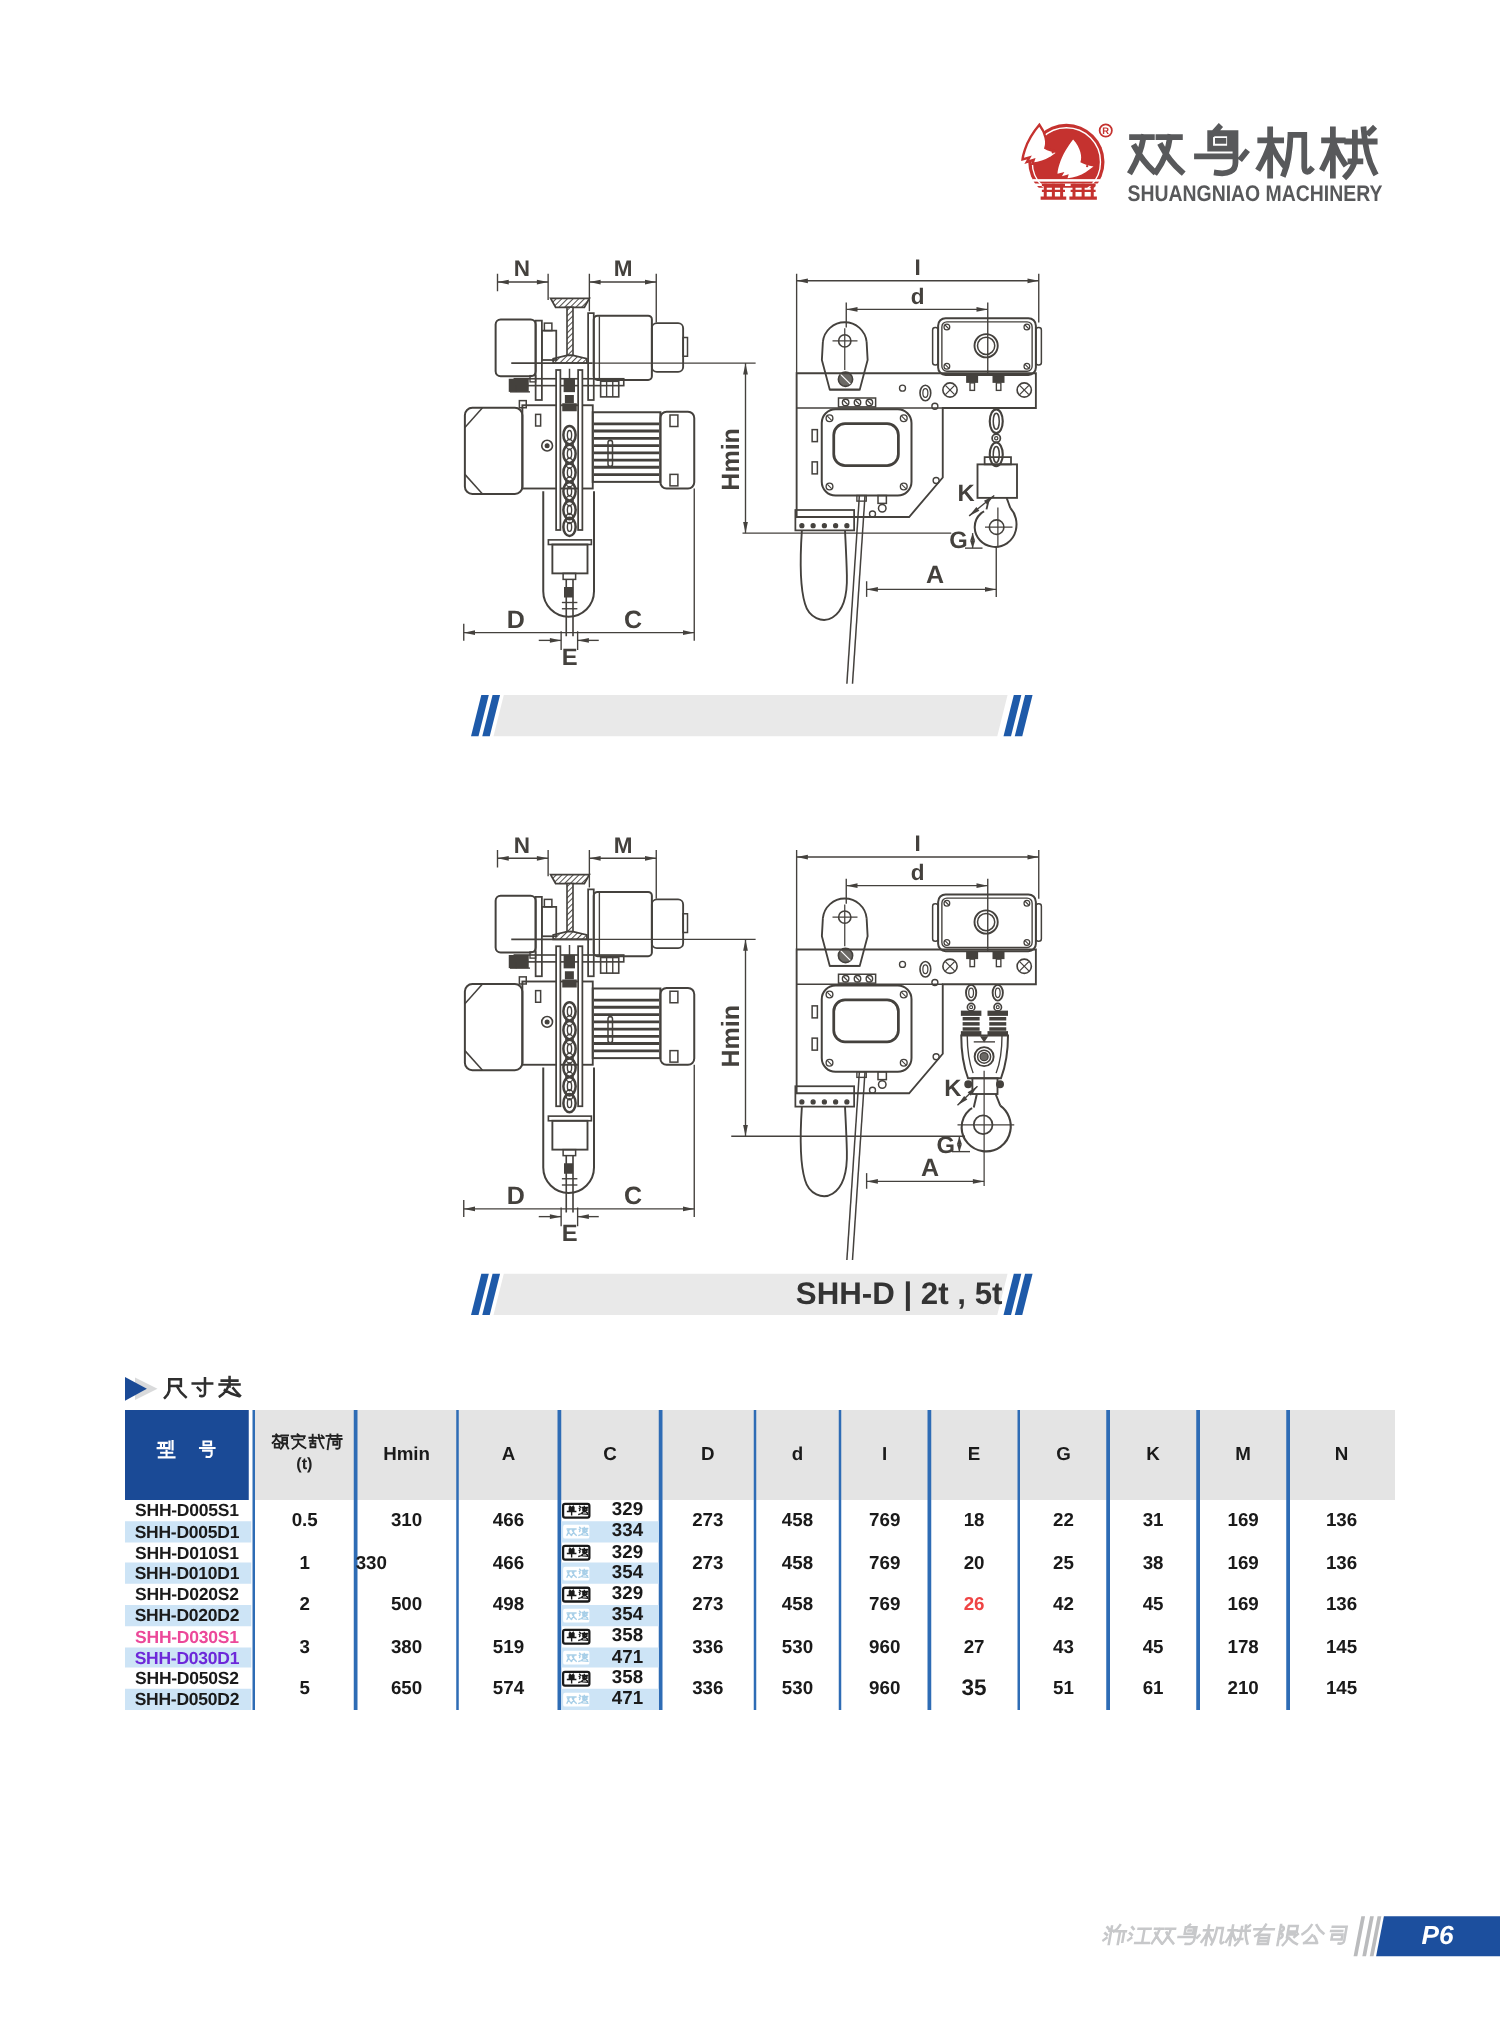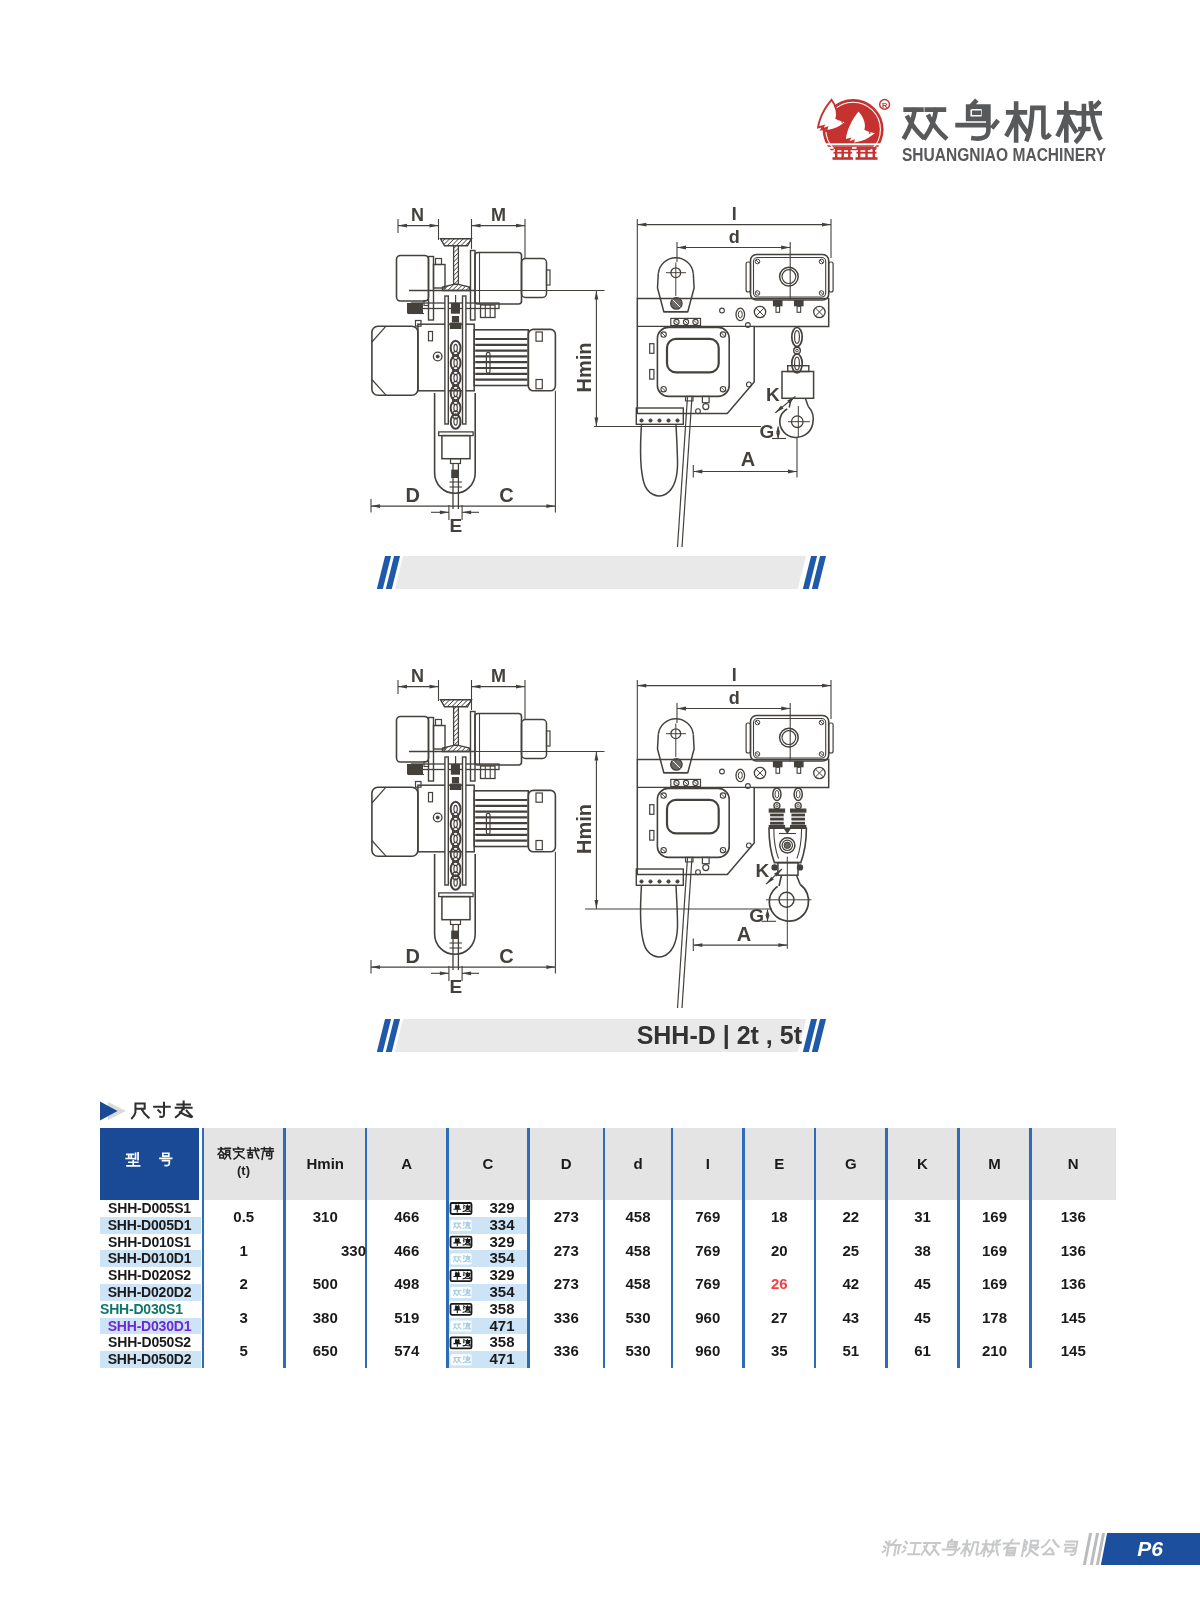--- a/index.html
+++ b/index.html
@@ -419,21 +419,21 @@
     <div style="position:absolute;left:886.5px;top:1200.0px;width:72.0px;height:33.6px;line-height:33.6px;text-align:center;font-size:15px;font-weight:700;color:#1a1a1a">31</div>
     <div style="position:absolute;left:958.5px;top:1200.0px;width:72.0px;height:33.6px;line-height:33.6px;text-align:center;font-size:15px;font-weight:700;color:#1a1a1a">169</div>
     <div style="position:absolute;left:1030.5px;top:1200.0px;width:85.5px;height:33.6px;line-height:33.6px;text-align:center;font-size:15px;font-weight:700;color:#1a1a1a">136</div>
     <div style="position:absolute;left:477.5px;top:1200.0px;width:49.0px;height:16.8px;line-height:16.8px;text-align:center;font-size:15px;font-weight:700;color:#1a1a1a">329</div>
     <div style="position:absolute;left:477.5px;top:1216.8px;width:49.0px;height:16.8px;line-height:16.8px;text-align:center;font-size:15px;font-weight:700;color:#1a1a1a">334</div>
     <div style="position:absolute;left:100px;top:1250.4px;width:101px;height:16.8px;background:#cde4f6"></div>
     <div style="position:absolute;left:448.6px;top:1250.4px;width:78.8px;height:16.8px;background:#cde4f6"></div>
     <div style="position:absolute;left:100px;top:1233.6px;width:99px;height:16.8px;line-height:16.8px;text-align:center;font-size:14px;font-weight:700;color:#1a1a1a;letter-spacing:-0.2px">SHH-D010S1</div>
     <div style="position:absolute;left:100px;top:1250.4px;width:99px;height:16.8px;line-height:16.8px;text-align:center;font-size:14px;font-weight:700;color:#1a1a1a;letter-spacing:-0.2px">SHH-D010D1</div>
     <div style="position:absolute;left:203.0px;top:1233.6px;width:81.5px;height:33.6px;line-height:33.6px;text-align:center;font-size:15px;font-weight:700;color:#1a1a1a">1</div>
-    <div style="position:absolute;left:284.5px;top:1233.6px;width:81.5px;height:33.6px;line-height:33.6px;text-align:right;font-size:15px;font-weight:700;color:#1a1a1a">330</div>
+    <div style="position:absolute;left:284.5px;top:1233.6px;width:81.5px;height:33.6px;line-height:33.6px;text-align:left;font-size:15px;font-weight:700;color:#1a1a1a">330</div>
     <div style="position:absolute;left:366.0px;top:1233.6px;width:81.5px;height:33.6px;line-height:33.6px;text-align:center;font-size:15px;font-weight:700;color:#1a1a1a">466</div>
     <div style="position:absolute;left:528.5px;top:1233.6px;width:75.5px;height:33.6px;line-height:33.6px;text-align:center;font-size:15px;font-weight:700;color:#1a1a1a">273</div>
     <div style="position:absolute;left:604.0px;top:1233.6px;width:68.0px;height:33.6px;line-height:33.6px;text-align:center;font-size:15px;font-weight:700;color:#1a1a1a">458</div>
     <div style="position:absolute;left:672.0px;top:1233.6px;width:71.5px;height:33.6px;line-height:33.6px;text-align:center;font-size:15px;font-weight:700;color:#1a1a1a">769</div>
     <div style="position:absolute;left:743.5px;top:1233.6px;width:71.5px;height:33.6px;line-height:33.6px;text-align:center;font-size:15px;font-weight:700;color:#1a1a1a">20</div>
     <div style="position:absolute;left:815.0px;top:1233.6px;width:71.5px;height:33.6px;line-height:33.6px;text-align:center;font-size:15px;font-weight:700;color:#1a1a1a">25</div>
     <div style="position:absolute;left:886.5px;top:1233.6px;width:72.0px;height:33.6px;line-height:33.6px;text-align:center;font-size:15px;font-weight:700;color:#1a1a1a">38</div>
     <div style="position:absolute;left:958.5px;top:1233.6px;width:72.0px;height:33.6px;line-height:33.6px;text-align:center;font-size:15px;font-weight:700;color:#1a1a1a">169</div>
     <div style="position:absolute;left:1030.5px;top:1233.6px;width:85.5px;height:33.6px;line-height:33.6px;text-align:center;font-size:15px;font-weight:700;color:#1a1a1a">136</div>
     <div style="position:absolute;left:477.5px;top:1233.6px;width:49.0px;height:16.8px;line-height:16.8px;text-align:center;font-size:15px;font-weight:700;color:#1a1a1a">329</div>
@@ -450,21 +450,21 @@
     <div style="position:absolute;left:672.0px;top:1267.2px;width:71.5px;height:33.6px;line-height:33.6px;text-align:center;font-size:15px;font-weight:700;color:#1a1a1a">769</div>
     <div style="position:absolute;left:743.5px;top:1267.2px;width:71.5px;height:33.6px;line-height:33.6px;text-align:center;font-size:15px;font-weight:700;color:#ef4444">26</div>
     <div style="position:absolute;left:815.0px;top:1267.2px;width:71.5px;height:33.6px;line-height:33.6px;text-align:center;font-size:15px;font-weight:700;color:#1a1a1a">42</div>
     <div style="position:absolute;left:886.5px;top:1267.2px;width:72.0px;height:33.6px;line-height:33.6px;text-align:center;font-size:15px;font-weight:700;color:#1a1a1a">45</div>
     <div style="position:absolute;left:958.5px;top:1267.2px;width:72.0px;height:33.6px;line-height:33.6px;text-align:center;font-size:15px;font-weight:700;color:#1a1a1a">169</div>
     <div style="position:absolute;left:1030.5px;top:1267.2px;width:85.5px;height:33.6px;line-height:33.6px;text-align:center;font-size:15px;font-weight:700;color:#1a1a1a">136</div>
     <div style="position:absolute;left:477.5px;top:1267.2px;width:49.0px;height:16.8px;line-height:16.8px;text-align:center;font-size:15px;font-weight:700;color:#1a1a1a">329</div>
     <div style="position:absolute;left:477.5px;top:1284.0px;width:49.0px;height:16.8px;line-height:16.8px;text-align:center;font-size:15px;font-weight:700;color:#1a1a1a">354</div>
     <div style="position:absolute;left:100px;top:1317.6px;width:101px;height:16.8px;background:#cde4f6"></div>
     <div style="position:absolute;left:448.6px;top:1317.6px;width:78.8px;height:16.8px;background:#cde4f6"></div>
-    <div style="position:absolute;left:100px;top:1300.8px;width:99px;height:16.8px;line-height:16.8px;font-size:14px;font-weight:700;color:#0f766e;letter-spacing:-0.2px">SHH-D030S1</div>
+    <div style="position:absolute;left:100px;top:1300.8px;width:99px;height:16.8px;line-height:16.8px;text-align:center;font-size:14px;font-weight:700;color:#ec4899;letter-spacing:-0.2px">SHH-D030S1</div>
     <div style="position:absolute;left:100px;top:1317.6px;width:99px;height:16.8px;line-height:16.8px;text-align:center;font-size:14px;font-weight:700;color:#6d28d9;letter-spacing:-0.2px">SHH-D030D1</div>
     <div style="position:absolute;left:203.0px;top:1300.8px;width:81.5px;height:33.6px;line-height:33.6px;text-align:center;font-size:15px;font-weight:700;color:#1a1a1a">3</div>
     <div style="position:absolute;left:284.5px;top:1300.8px;width:81.5px;height:33.6px;line-height:33.6px;text-align:center;font-size:15px;font-weight:700;color:#1a1a1a">380</div>
     <div style="position:absolute;left:366.0px;top:1300.8px;width:81.5px;height:33.6px;line-height:33.6px;text-align:center;font-size:15px;font-weight:700;color:#1a1a1a">519</div>
     <div style="position:absolute;left:528.5px;top:1300.8px;width:75.5px;height:33.6px;line-height:33.6px;text-align:center;font-size:15px;font-weight:700;color:#1a1a1a">336</div>
     <div style="position:absolute;left:604.0px;top:1300.8px;width:68.0px;height:33.6px;line-height:33.6px;text-align:center;font-size:15px;font-weight:700;color:#1a1a1a">530</div>
     <div style="position:absolute;left:672.0px;top:1300.8px;width:71.5px;height:33.6px;line-height:33.6px;text-align:center;font-size:15px;font-weight:700;color:#1a1a1a">960</div>
     <div style="position:absolute;left:743.5px;top:1300.8px;width:71.5px;height:33.6px;line-height:33.6px;text-align:center;font-size:15px;font-weight:700;color:#1a1a1a">27</div>
     <div style="position:absolute;left:815.0px;top:1300.8px;width:71.5px;height:33.6px;line-height:33.6px;text-align:center;font-size:15px;font-weight:700;color:#1a1a1a">43</div>
     <div style="position:absolute;left:886.5px;top:1300.8px;width:72.0px;height:33.6px;line-height:33.6px;text-align:center;font-size:15px;font-weight:700;color:#1a1a1a">45</div>
@@ -475,21 +475,21 @@
     <div style="position:absolute;left:100px;top:1351.2px;width:101px;height:16.8px;background:#cde4f6"></div>
     <div style="position:absolute;left:448.6px;top:1351.2px;width:78.8px;height:16.8px;background:#cde4f6"></div>
     <div style="position:absolute;left:100px;top:1334.4px;width:99px;height:16.8px;line-height:16.8px;text-align:center;font-size:14px;font-weight:700;color:#1a1a1a;letter-spacing:-0.2px">SHH-D050S2</div>
     <div style="position:absolute;left:100px;top:1351.2px;width:99px;height:16.8px;line-height:16.8px;text-align:center;font-size:14px;font-weight:700;color:#1a1a1a;letter-spacing:-0.2px">SHH-D050D2</div>
     <div style="position:absolute;left:203.0px;top:1334.4px;width:81.5px;height:33.6px;line-height:33.6px;text-align:center;font-size:15px;font-weight:700;color:#1a1a1a">5</div>
     <div style="position:absolute;left:284.5px;top:1334.4px;width:81.5px;height:33.6px;line-height:33.6px;text-align:center;font-size:15px;font-weight:700;color:#1a1a1a">650</div>
     <div style="position:absolute;left:366.0px;top:1334.4px;width:81.5px;height:33.6px;line-height:33.6px;text-align:center;font-size:15px;font-weight:700;color:#1a1a1a">574</div>
     <div style="position:absolute;left:528.5px;top:1334.4px;width:75.5px;height:33.6px;line-height:33.6px;text-align:center;font-size:15px;font-weight:700;color:#1a1a1a">336</div>
     <div style="position:absolute;left:604.0px;top:1334.4px;width:68.0px;height:33.6px;line-height:33.6px;text-align:center;font-size:15px;font-weight:700;color:#1a1a1a">530</div>
     <div style="position:absolute;left:672.0px;top:1334.4px;width:71.5px;height:33.6px;line-height:33.6px;text-align:center;font-size:15px;font-weight:700;color:#1a1a1a">960</div>
-    <div style="position:absolute;left:743.5px;top:1334.4px;width:71.5px;height:33.6px;line-height:33.6px;text-align:center;font-size:15px;font-weight:700;color:#1a1a1a">35</div>
+    <div style="position:absolute;left:743.5px;top:1334.4px;width:71.5px;height:33.6px;line-height:33.6px;text-align:center;font-size:18px;font-weight:700;color:#1a1a1a">35</div>
     <div style="position:absolute;left:815.0px;top:1334.4px;width:71.5px;height:33.6px;line-height:33.6px;text-align:center;font-size:15px;font-weight:700;color:#1a1a1a">51</div>
     <div style="position:absolute;left:886.5px;top:1334.4px;width:72.0px;height:33.6px;line-height:33.6px;text-align:center;font-size:15px;font-weight:700;color:#1a1a1a">61</div>
     <div style="position:absolute;left:958.5px;top:1334.4px;width:72.0px;height:33.6px;line-height:33.6px;text-align:center;font-size:15px;font-weight:700;color:#1a1a1a">210</div>
     <div style="position:absolute;left:1030.5px;top:1334.4px;width:85.5px;height:33.6px;line-height:33.6px;text-align:center;font-size:15px;font-weight:700;color:#1a1a1a">145</div>
     <div style="position:absolute;left:477.5px;top:1334.4px;width:49.0px;height:16.8px;line-height:16.8px;text-align:center;font-size:15px;font-weight:700;color:#1a1a1a">358</div>
     <div style="position:absolute;left:477.5px;top:1351.2px;width:49.0px;height:16.8px;line-height:16.8px;text-align:center;font-size:15px;font-weight:700;color:#1a1a1a">471</div>
     <svg style="position:absolute;left:440px;top:1195px" width="100" height="180" viewBox="440 1195 100 180">
       <rect x="450.5" y="1203.0" width="21" height="11" rx="1.5" fill="#fff" stroke="#1a1a1a" stroke-width="1.8"></rect>
       <g transform="translate(453.3,1204.6) scale(0.0800)">
         <path d="M33,4 L41,13 M67,4 L59,13 M27,18 H73 V46 H27 Z M27,32 H73 M9,58 H91 M50,18 V91" fill="none" stroke="#1a1a1a" stroke-width="14" stroke-linecap="square" stroke-linejoin="miter"></path>

